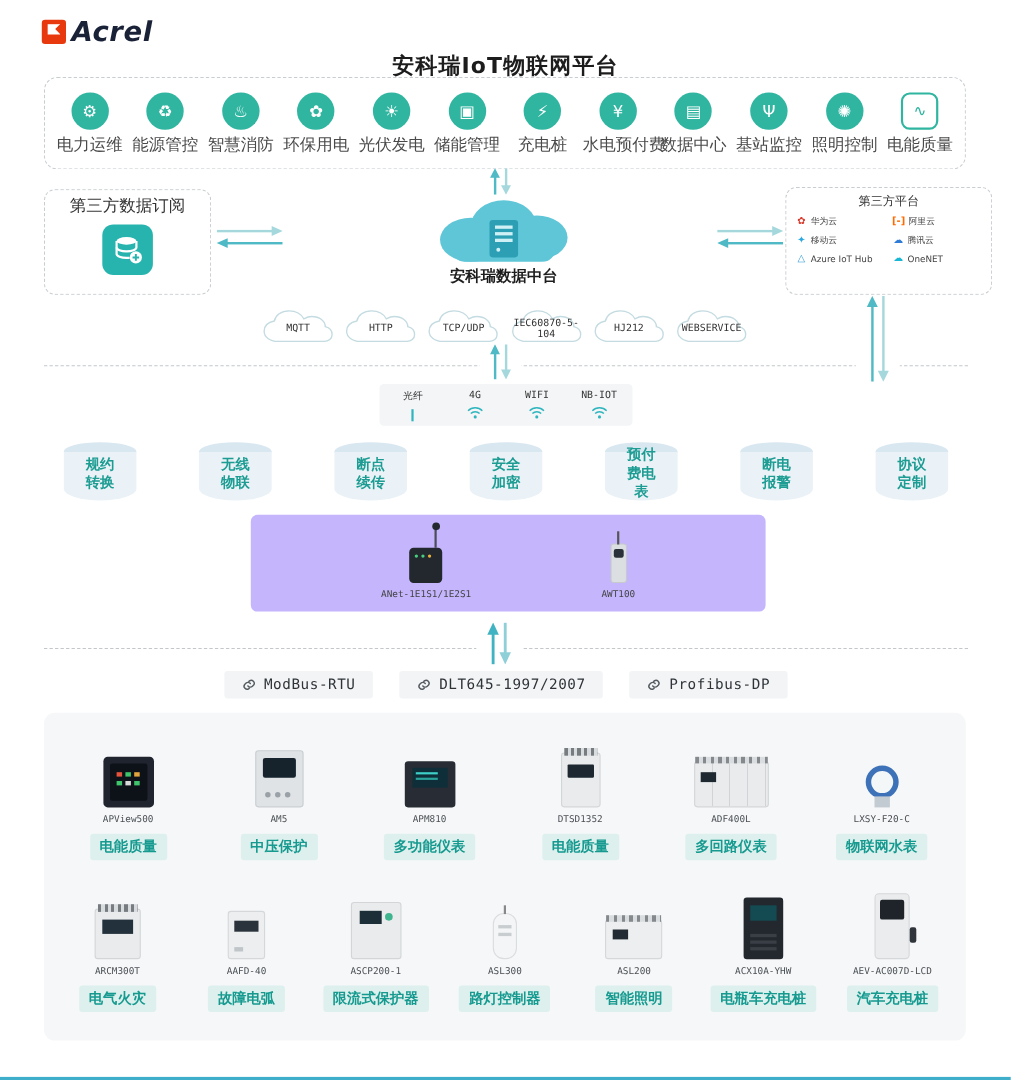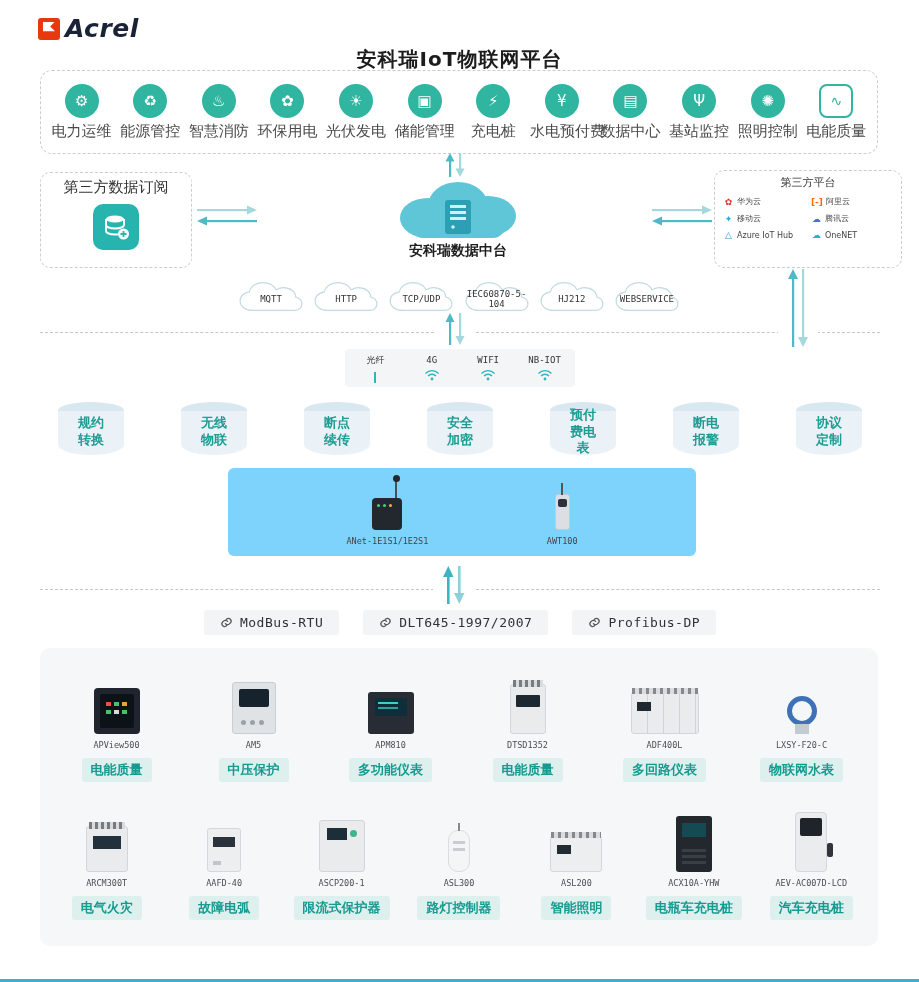--- a/index.html
+++ b/index.html
@@ -66,21 +66,21 @@
   
   .features{position:absolute;left:58px;top:402px;width:804px;display:flex;justify-content:space-between;}
   .cyl{position:relative;width:66px;height:56px;}
   .cyl-top{position:absolute;left:0;top:0;width:66px;height:17px;background:#D8E7F0;border-radius:50%;}
   .cyl-body{position:absolute;left:0;top:9px;width:66px;height:44px;background:#EAF2F7;
         border-radius:0 0 50% 50% / 0 0 24% 24%;}
   .cyl-label{position:absolute;left:50%;top:53%;transform:translate(-50%,-50%);width:2em;
         font-size:13px;font-weight:bold;color:#1C9C92;line-height:1.3;text-align:center;word-break:break-all;}
 
   
-  .gw-box{position:absolute;left:228px;top:468px;width:468px;height:88px;background:#7dd3fc;border-radius:6px;
+  .gw-box{position:absolute;left:228px;top:468px;width:468px;height:88px;background:#c4b5fd;border-radius:6px;
         display:flex;justify-content:space-evenly;align-items:flex-end;box-sizing:border-box;padding-bottom:10px;}
   .gw{text-align:center;}
   .gw-art{height:54px;display:flex;align-items:flex-end;justify-content:center;margin-bottom:6px;}
   .gw-model{font-size:8.5px;color:#444;font-family:"DejaVu Sans Mono","Liberation Mono",monospace;}
   .art-anet{width:30px;height:32px;background:#23272E;border-radius:4px;position:relative;}
   .art-anet::before{content:"";position:absolute;right:5px;top:-18px;width:2px;height:18px;background:#4A4F57;}
   .art-anet::after{content:"";position:absolute;right:2px;top:-23px;width:7px;height:7px;border-radius:50%;background:#23272E;}
   .leds{position:absolute;left:5px;top:6px;width:3px;height:3px;background:#45D07E;border-radius:50%;
         box-shadow:6px 0 0 #45D07E,12px 0 0 #E8B33C;}
   .art-awt{width:13px;height:34px;background:#DCDFE1;border:1px solid #C6CACD;border-radius:3px;position:relative;}

